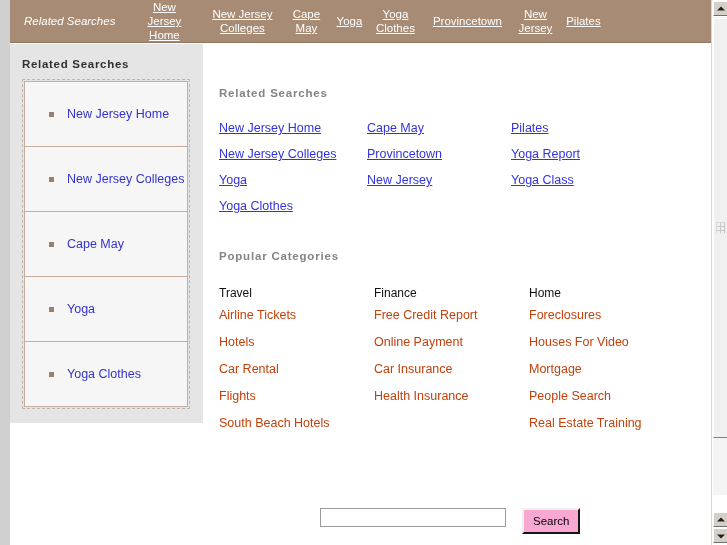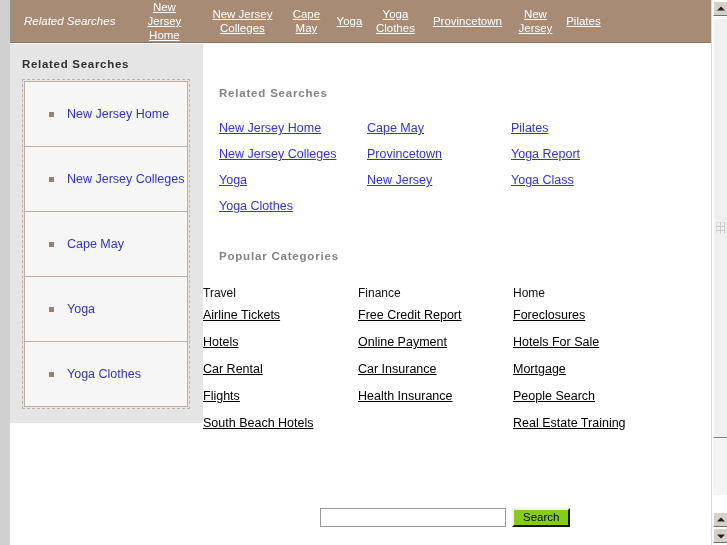--- a/index.html
+++ b/index.html
@@ -160,33 +160,33 @@
     white-space: nowrap;
     width: max-content;
   }
   #rs-links { padding-top: 22px; row-gap: 11px; }
   #rs-links .grid-link { height: 15px; }
 
   #pc-heading { margin-top: 36px; }
   #cat-grid {
     display: grid;
     grid-template-columns: 155px 155px auto;
+    padding-left: 16px;
     padding-top: 24px;
   }
   .cat-col { display: flex; flex-direction: column; }
   .cat-title {
     color: #111111;
     font-size: 12px;
     line-height: 15px;
     margin-bottom: 7px;
   }
   .cat-link {
-    color: #000000;
+    color: #c2410c;
     font-size: 12.5px;
-    text-decoration: underline;
     line-height: 15px;
     margin-bottom: 12px;
     cursor: pointer;
     white-space: nowrap;
     width: max-content;
   }
   .cat-link:last-child { margin-bottom: 0; }
 
   
   #search-row {
@@ -200,24 +200,24 @@
     height: 15px;
     border: 1px solid #9a9a9a;
     background: #ffffff;
     font-family: "Liberation Sans", sans-serif;
     font-size: 11px;
     padding: 1px 2px;
     box-sizing: content-box;
     outline: none;
   }
   #search-button {
-    margin-left: 6px;
-    height: 19px;
+    margin-left: 16px;
+    height: 26px;
     padding: 0 9px;
-    background: #84cc16;
+    background: #f9a8d4;
     border: 2px outset #d4d0c8;
     border-color: #f2f0ec #6a6a6a #6a6a6a #f2f0ec;
     font-family: "Liberation Sans", sans-serif;
     font-size: 11.5px;
     color: #000000;
     cursor: pointer;
     line-height: 15px;
   }
 
   
@@ -388,21 +388,21 @@
           <span class="cat-title">Finance</span>
           <a class="cat-link">Free Credit Report</a>
           <a class="cat-link">Online Payment</a>
           <a class="cat-link">Car Insurance</a>
           <a class="cat-link">Health Insurance</a>
         </div>
 
         <div class="cat-col">
           <span class="cat-title">Home</span>
           <a class="cat-link">Foreclosures</a>
-          <a class="cat-link">Hotels For Sale</a>
+          <a class="cat-link">Houses For Video</a>
           <a class="cat-link">Mortgage</a>
           <a class="cat-link">People Search</a>
           <a class="cat-link">Real Estate Training</a>
         </div>
 
       </div>
     </div>
 
     <div id="search-row">
       <input id="search-input" type="text" placeholder="" style="">

